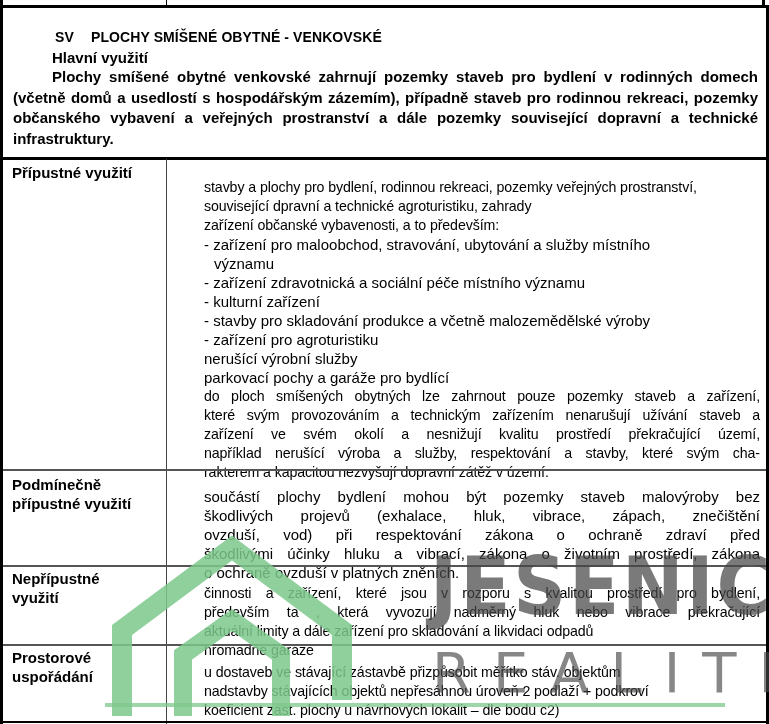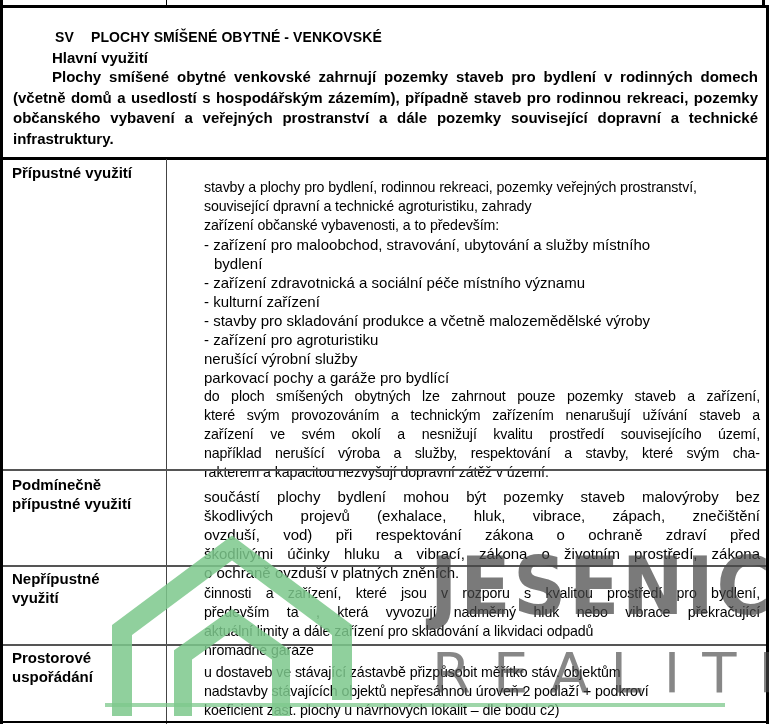--- a/index.html
+++ b/index.html
@@ -86,30 +86,30 @@
   <div class="tbl">
     <div class="colline"></div>
 
     <div class="row" style="top:0; height:310px;">
       <div class="label">Přípustné využití</div>
       <div class="content">
         <span class="ln narrow">stavby a plochy pro bydlení, rodinnou rekreaci, pozemky veřejných prostranství,</span>
         <span class="ln narrow">související dpravní a technické agroturistiku, zahrady</span>
         <span class="ln narrow">zařízení občanské vybavenosti, a to především:</span>
         <span class="ln">- zařízení pro maloobchod, stravování, ubytování a služby místního</span>
-        <span class="ln indent" style="padding-left:10px">bydlení</span>
+        <span class="ln indent" style="padding-left:10px">významu</span>
         <span class="ln">- zařízení zdravotnická a sociální péče místního významu</span>
         <span class="ln">- kulturní zařízení</span>
         <span class="ln">- stavby pro skladování produkce a včetně malozemědělské výroby</span>
         <span class="ln">- zařízení pro agroturistiku</span>
         <span class="ln">nerušící výrobní služby</span>
         <span class="ln">parkovací pochy a garáže pro bydlící</span>
         <span class="lnj narrow">do ploch smíšených obytných lze zahrnout pouze pozemky staveb a zařízení,</span>
         <span class="lnj narrow">které svým provozováním a technickým zařízením nenarušují užívání staveb a</span>
-        <span class="lnj narrow">zařízení ve svém okolí a nesnižují kvalitu prostředí souvisejícího území,</span>
+        <span class="lnj narrow">zařízení ve svém okolí a nesnižují kvalitu prostředí překračující území,</span>
         <span class="lnj narrow">například nerušící výroba a služby, respektování a stavby, které svým cha-</span>
         <span class="ln narrow">rakterem a kapacitou nezvyšují dopravní zátěž v území.</span>
       </div>
     </div>
     <div class="rowline" style="top:310px"></div>
 
     <div class="row" style="top:312px; height:95px;">
       <div class="label">
         <span class="ln">Podmínečně</span>
         <span class="ln">přípustné využití</span>

